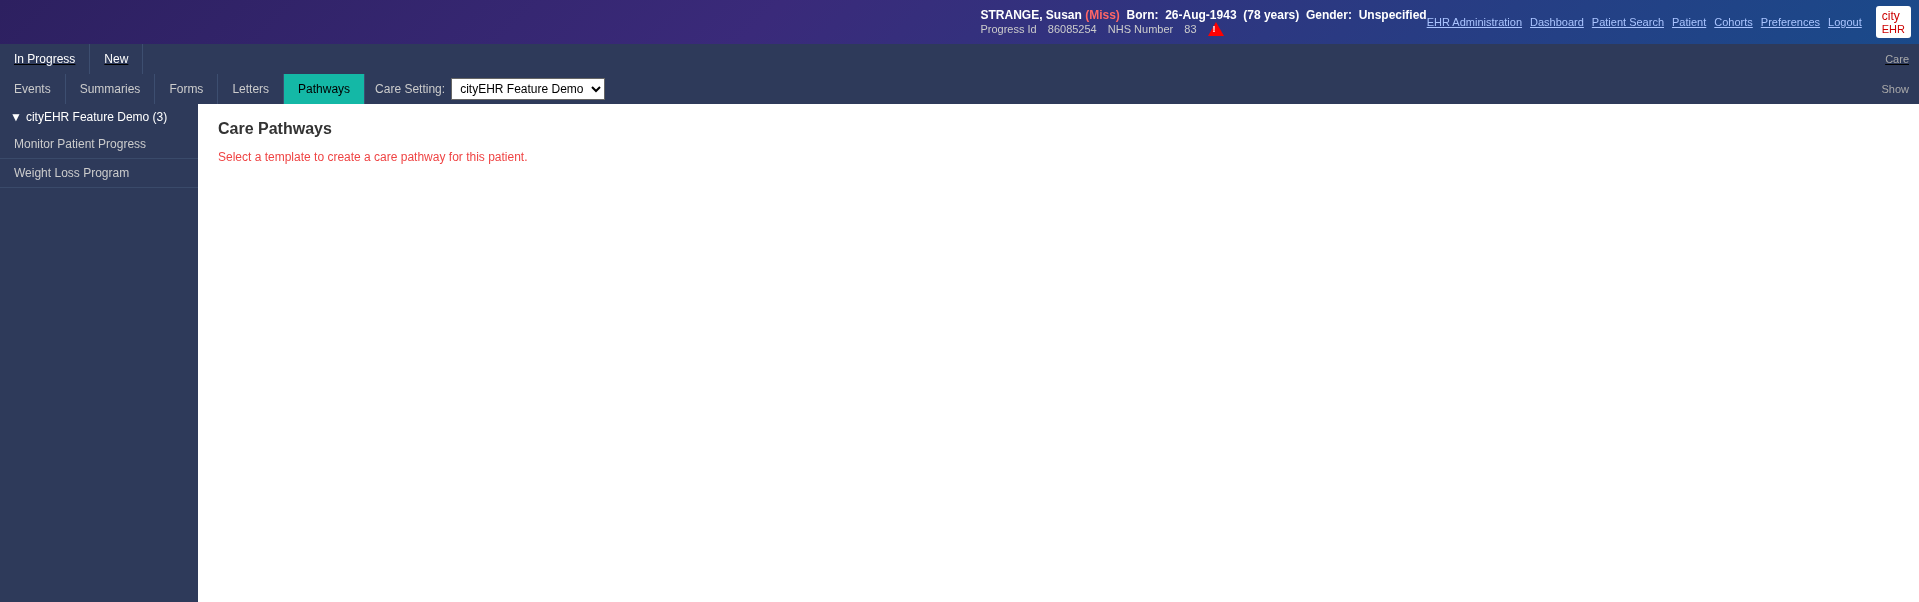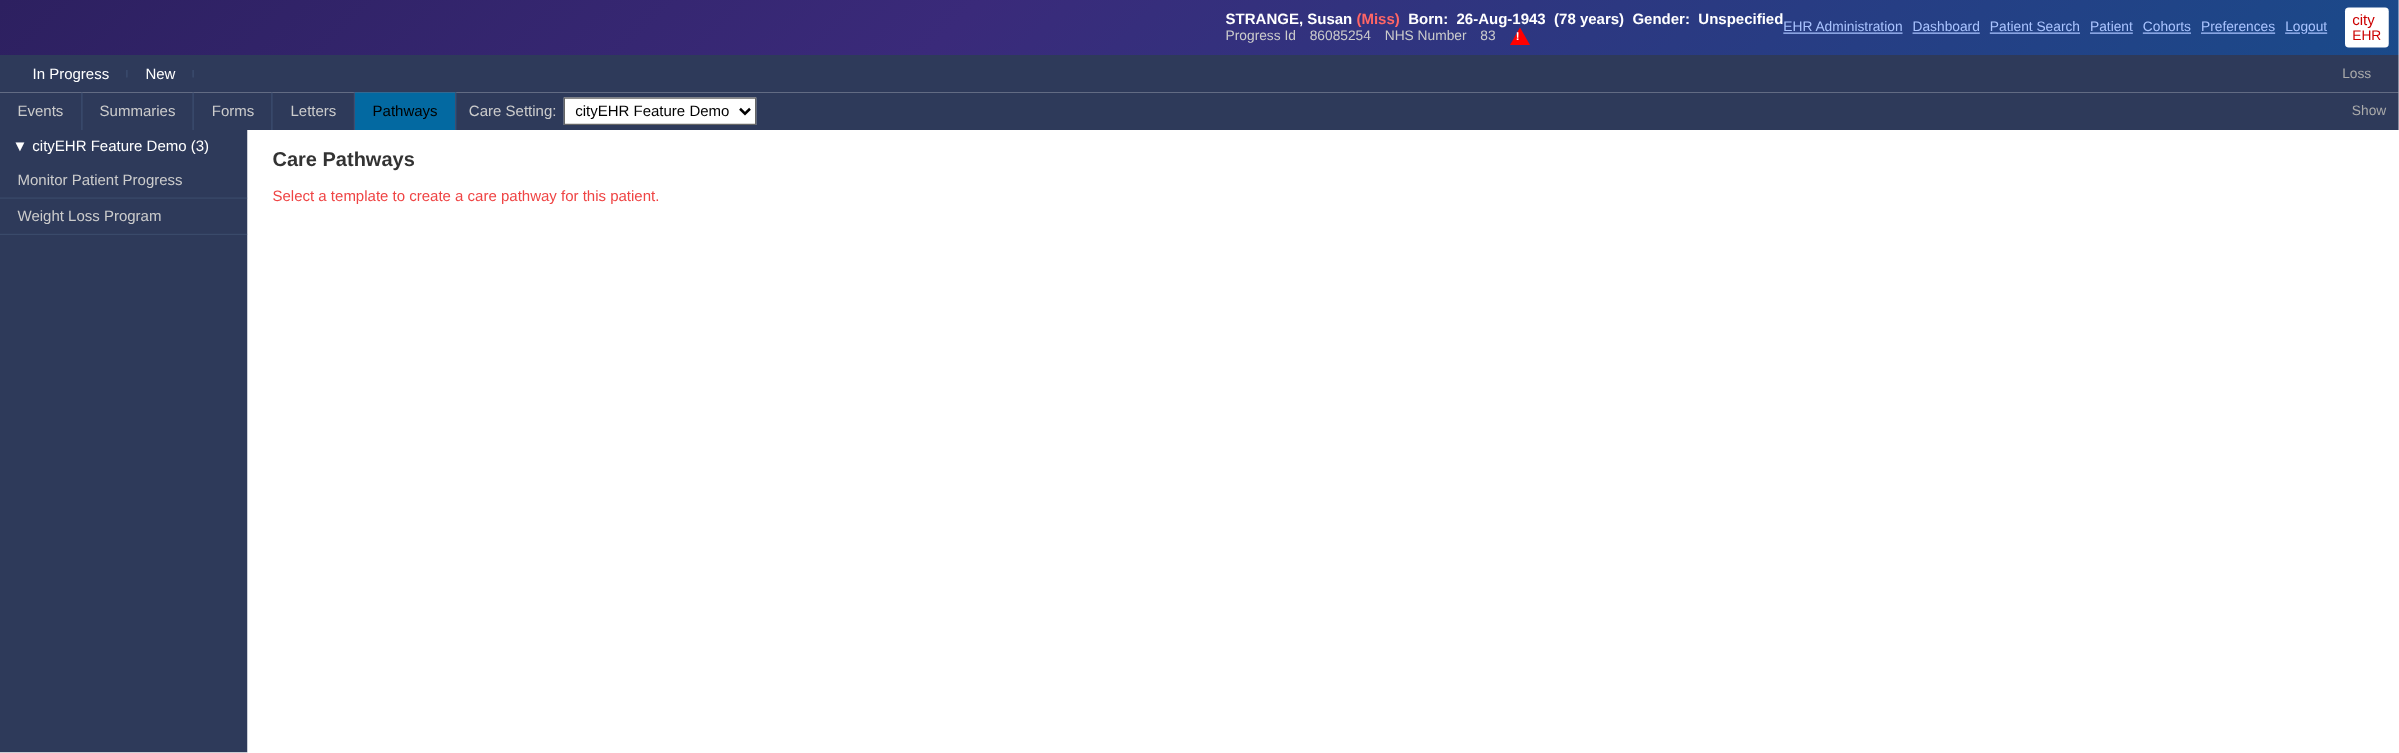--- a/index.html
+++ b/index.html
@@ -72,21 +72,22 @@
     }
     .logo-city { color: #c00; }
     .logo-ehr { color: #c00; font-size: 11px; }
 
     
     .nav-bar {
       background: #2e3a5a;
       height: 30px;
       display: flex;
       align-items: center;
-      padding: 12px;
+      padding: 0;
+      text-decoration: underline;
     }
     .nav-tab {
       color: #ccc;
       padding: 0 14px;
       height: 100%;
       display: flex;
       align-items: center;
       cursor: pointer;
       font-size: 12px;
       border-right: 1px solid #3d4e70;
@@ -113,21 +114,21 @@
       color: #ccc;
       padding: 0 14px;
       height: 100%;
       display: flex;
       align-items: center;
       cursor: pointer;
       font-size: 12px;
       border-right: 1px solid #3d4e70;
     }
     .content-tab.active {
-      background: #0369a1;
+      background: #14b8a6;
       color: #000;
       justify-content: center;
     }
     .care-setting-bar {
       display: flex;
       align-items: center;
       padding: 0 10px;
       gap: 6px;
       color: #ccc;
       font-size: 12px;
@@ -248,21 +249,21 @@
   </div>
 </div>
 
 <div class="nav-bar">
   <div class="nav-tab in-progress">
     <span>In Progress</span>
   </div>
   <div class="nav-tab new-tab">
     <span>New</span>
   </div>
-  <span class="hide-btn">Loss</span>
+  <span class="hide-btn">Care</span>
 </div>
 
 <div class="content-tab-bar">
   <div class="content-tab">
     <span>Events</span>
   </div>
   <div class="content-tab">
     <span>Summaries</span>
   </div>
   <div class="content-tab">

